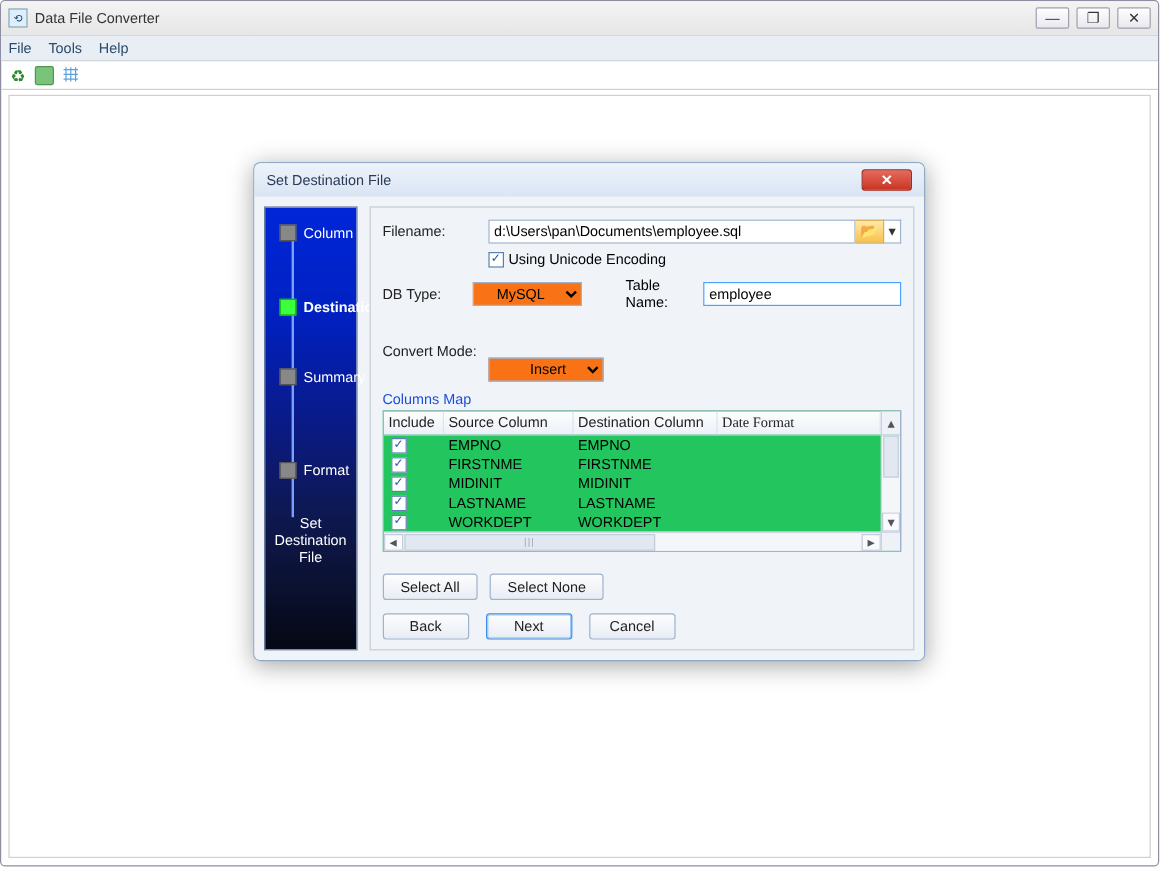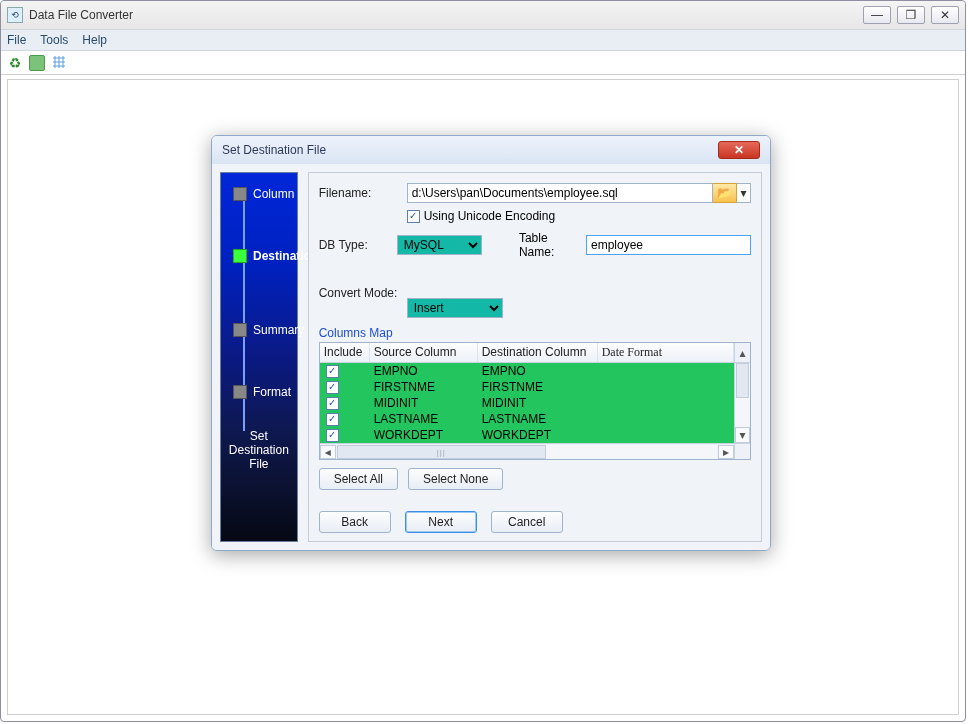--- a/index.html
+++ b/index.html
@@ -33,21 +33,21 @@
   .wz-label.bold { font-weight:bold; }
   .wz-desc { position:absolute; bottom:70px; left:0; right:0; text-align:center; color:#fff; }
   .form-panel { flex:1; border:1px solid #c3ccd8; background:#f0f3f8; padding:10px; position:relative;}
   .row { display:flex; align-items:center; gap:8px; margin-bottom:8px; }
   .lbl { width:80px; color:#222; }
   .filename-box { flex:1; display:flex; align-items:center; }
   .filename-input { flex:1; height:20px; border:1px solid #9fb3cc; background:#fff; padding:0 4px; }
   .browse-btn { width:24px; height:20px; border:1px solid #d6a23a; border-left:none; background:linear-gradient(#ffe9a8,#f8c14d); display:flex; align-items:center; justify-content:center; }
   .dropdown-arrow { width:14px; height:20px; display:flex; align-items:center; justify-content:center; color:#333; border:1px solid #9fb3cc; border-left:none; background:#fefefe;}
   .chk { display:flex; align-items:center; gap:4px; margin-left:88px; margin-top:-2px; margin-bottom:8px;}
-  select, .select-like { height:20px; border:1px solid #9fb3cc; background:#14b8a6; padding:0 2px; }
+  select, .select-like { height:20px; border:1px solid #9fb3cc; background:#f97316; padding:0 14px;text-align:right; }
   .section-label { margin:6px 0 2px 0; color:#1d4ed8; }
   .grid-wrap { border:1px solid #9fb3cc; background:#22c55e; height:118px; position:relative; }
   .grid-head { display:flex; background:linear-gradient(#fdfdfd,#ecf1f8); border-bottom:1px solid #c8d3e2; height:20px; }
   .gh-cell { padding:2px 4px; border-right:1px solid #dbe3ee; color:#222; }
   .gh-inc { width:50px; }
   .gh-src { width:108px; }
   .gh-dst { width:120px; }
   .gh-fmt { flex:1;font-family:Liberation Serif, serif; }
   .gh-scroll { width:16px; background:#eef2f8; border-left:1px solid #c8d3e2; display:flex;align-items:center;justify-content:center;color:#555;}
   .grid-body { position:absolute; top:20px; bottom:16px; left:0; right:16px; overflow:hidden; }
@@ -61,21 +61,21 @@
   .grid-hscroll { position:absolute; left:0; right:16px; bottom:0; height:16px; background:#eef2f8; border-top:1px solid #c8d3e2; display:flex; align-items:center;}
   .hs-btn { width:16px; height:14px; border:1px solid #c3ccd8; background:#f8fafd; display:flex;align-items:center;justify-content:center;color:#555;}
   .hs-track { flex:1; height:14px; position:relative; background:#f4f6fa; margin:0 1px;}
   .hs-thumb { position:absolute; left:0; top:0; bottom:0; width:55%; background:#e2e8f2; border:1px solid #c3ccd8; }
   .hs-grip { position:absolute; left:50%; top:50%; transform:translate(-50%,-50%); color:#9aa7ba; letter-spacing:1px; font-size:8px;}
   .grid-vscroll { position:absolute; top:20px; bottom:16px; right:0; width:16px; background:#eef2f8; border-left:1px solid #c8d3e2; display:flex; flex-direction:column;}
   .vs-btn { height:16px; border:1px solid #c3ccd8; background:#f8fafd; display:flex;align-items:center;justify-content:center;color:#555;}
   .vs-track { flex:1; position:relative; background:#f4f6fa;}
   .vs-thumb { position:absolute; left:1px; right:1px; top:0; height:55%; background:#e2e8f2; border:1px solid #c3ccd8;}
   .btn-row { display:flex; gap:10px; margin-top:8px; }
-  .push-btn { height:22px; padding:0 14px; border:1px solid #9fb3cc; background:linear-gradient(#fdfdfd,#e8edf5); border-radius:3px; display:flex; align-items:center; justify-content:center; color:#222; }
+  .push-btn { height:22px; padding:0 14px; border:1px solid #9fb3cc; background:linear-gradient(#fdfdfd,#e8edf5); border-radius:3px; display:flex; align-items:center; justify-content:center; color:#222;margin-top:10px; }
   .nav-row { position:absolute; left:10px; right:10px; bottom:8px; display:flex; gap:14px; justify-content:flex-start;}
   .nav-row .push-btn { width:72px; }
   .push-btn.primary { border:1px solid #3d8fe6; box-shadow:0 0 0 1px #9ec9f4 inset; }
   .corner { position:absolute; right:0; bottom:0; width:16px; height:16px; background:#eef2f8; border-left:1px solid #c8d3e2; border-top:1px solid #c8d3e2;}
 </style>
 </head>
 <body>
 
 <div class="outer-window">
   <div class="titlebar">
@@ -120,21 +120,21 @@
       <div class="wizard">
         <div class="wz-line"></div>
         <div class="wz-step" style="top:14px;">
           <div class="wz-box"></div>
           <div class="wz-label">Column</div>
         </div>
         <div class="wz-step" style="top:76px;">
           <div class="wz-box active"></div>
           <div class="wz-label bold">Destination</div>
         </div>
-        <div class="wz-step" style="top:150px;">
+        <div class="wz-step" style="top:134px;">
           <div class="wz-box"></div>
           <div class="wz-label">Summary</div>
         </div>
         <div class="wz-step" style="top:212px;">
           <div class="wz-box"></div>
           <div class="wz-label">Format</div>
         </div>
         <div class="wz-desc">Set Destination File</div>
       </div>
 

